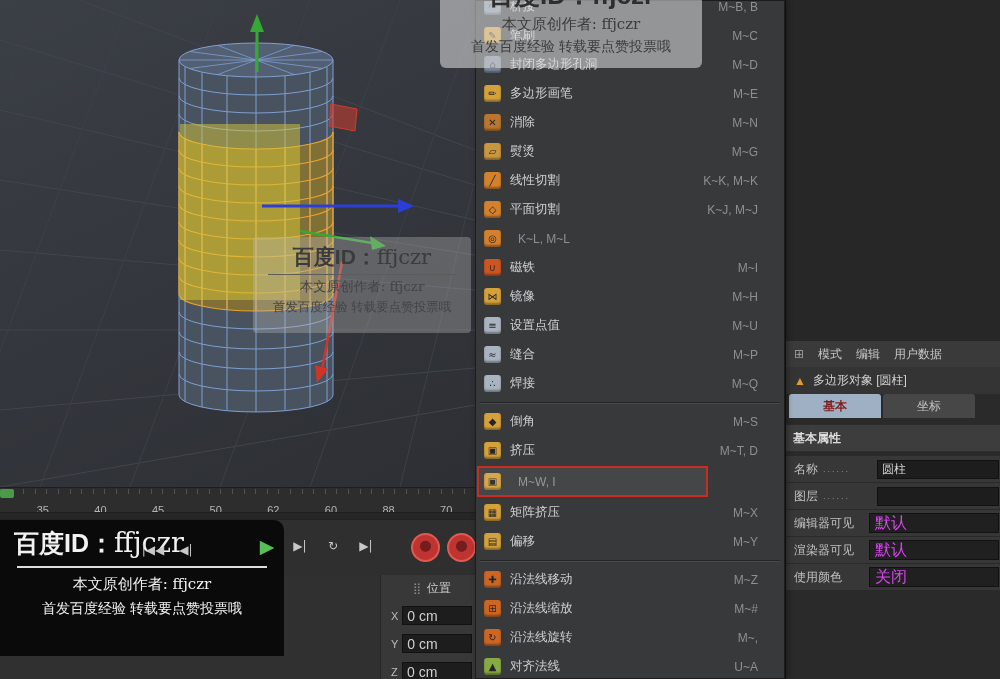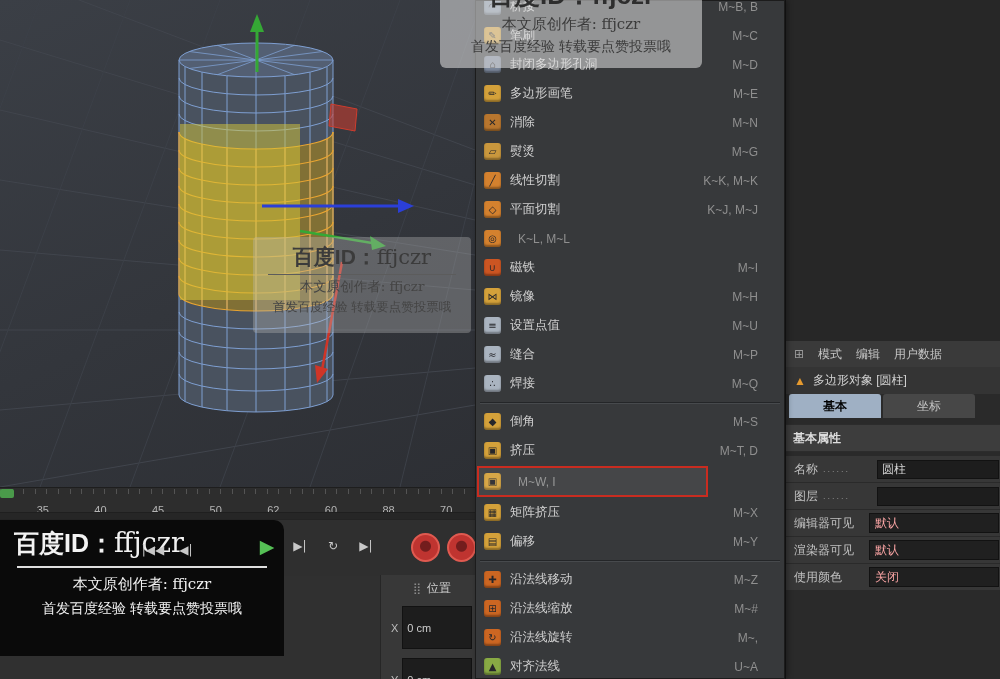--- a/index.html
+++ b/index.html
@@ -36,21 +36,21 @@
   
   .bottom-panel{position:absolute;left:0;top:575px;width:475px;height:104px;background:#303030;
                 border-top:1px solid #242424;z-index:1;}
   .coord{position:absolute;left:380px;top:575px;width:95px;height:104px;background:#383838;
          border-left:1px solid #262626;z-index:2;overflow:hidden;}
   .coord-head{display:flex;align-items:center;gap:6px;padding:5px 0 0 32px;font-size:12px;color:#cfcfcf;}
   .coord-grip{color:#8a8a8a;font-size:11px;font-family:"DejaVu Sans",sans-serif;}
   .coord-row{display:flex;align-items:center;gap:4px;margin:9px 4px 0 10px;}
   .coord-axis{width:10px;font-size:11px;color:#bdbdbd;}
   .coord-input{width:60px;height:17px;background:#1d1d1d;border:1px solid #121212;color:#cfcfcf;
-               font-size:11px;padding:12px 4px;font-family:"Liberation Sans",sans-serif;}
+               font-size:14px;padding:0 4px;font-family:"Liberation Sans",sans-serif;}
 
   
   .ctx-menu{position:absolute;left:475px;top:0;width:310px;height:679px;background:#37393b;
             border:1px solid #1c1c1c;box-sizing:border-box;overflow:hidden;z-index:10;
             box-shadow:2px 0 6px rgba(0,0,0,.4);}
   .menu-list{position:absolute;top:-9px;left:0;right:0;}
   .mi{height:29px;display:flex;align-items:center;padding:0 26px 0 8px;position:relative;cursor:pointer;}
   .mi-icon{width:17px;height:17px;border-radius:3px;display:flex;align-items:center;justify-content:center;
            font-size:10px;color:#26262a;margin-right:9px;flex:none;box-shadow:inset 0 -2px 2px rgba(0,0,0,.35);
            font-family:"DejaVu Sans",sans-serif;}
@@ -71,34 +71,34 @@
   .rp-tabs{position:absolute;top:341px;left:0;right:0;height:26px;background:#3a3a3a;display:flex;
            align-items:center;gap:14px;padding-left:8px;font-size:12px;color:#c6c6c6;border-bottom:1px solid #2a2a2a;}
   .rp-tabs .tab{cursor:pointer;}
   .rp-tab-icon{color:#9a9a9a;font-size:12px;font-family:"DejaVu Sans",sans-serif;}
   .rp-obj{position:absolute;top:367px;left:0;right:0;height:27px;display:flex;align-items:center;gap:7px;
           padding-left:8px;background:#343434;color:#d2d2d2;font-size:12px;border-bottom:1px solid #2a2a2a;}
   .rp-obj-icon{color:#e69a2e;font-size:12px;}
   .rp-subtabs{position:absolute;top:394px;left:3px;right:0;height:25px;display:flex;gap:2px;}
   .subtab{width:92px;height:24px;line-height:24px;text-align:center;font-size:12px;background:#474747;
           color:#c3c3c3;border-radius:3px 3px 0 0;cursor:pointer;}
-  .subtab.active{background:#9fb0c4;color:#000000;font-weight:bold;}
+  .subtab.active{background:#9fb0c4;color:#7f1d1d;font-weight:bold;}
   .rp-section{position:absolute;top:424px;left:0;right:0;height:26px;background:#3d3d3d;color:#dedede;
               font-size:12px;font-weight:bold;display:flex;align-items:center;padding-left:7px;
               border-top:1px solid #2c2c2c;border-bottom:1px solid #2c2c2c;}
   .rp-rows{position:absolute;top:456px;left:0;right:0;}
   .rp-row{height:26px;margin-bottom:1px;background:#373737;display:flex;align-items:center;
           padding:0 2px 0 8px;font-size:12px;color:#c0c0c0;}
   .rp-label{white-space:nowrap;}
   .rp-dots{color:#8d8d8d;font-size:9px;letter-spacing:2px;margin-left:5px;flex:1;overflow:hidden;white-space:nowrap;}
   .rp-spacer{flex:1;}
   .rp-input{width:112px;height:17px;background:#1d1d1d;border:1px solid #121212;color:#d2d2d2;
             font-size:12px;padding:0 4px;font-family:"Liberation Sans",sans-serif;flex:none;}
   .rp-select{width:118px;height:18px;line-height:18px;background:#202020;border:1px solid #121212;
-             color:#fca5a5;font-size:12px;padding:0 5px;cursor:pointer;flex:none;}
+             color:#d946ef;font-size:16px;padding:0 5px;cursor:pointer;flex:none;}
 
   
   .wm-top{position:absolute;left:440px;top:0;width:262px;height:68px;background:rgba(225,225,225,.55);
           z-index:20;color:#3c3c3c;text-align:center;border-radius:0 0 6px 6px;overflow:hidden;}
   .wm-cut{height:10px;overflow:hidden;}
   .wm-cut span{display:block;margin-top:-22px;font-size:26px;font-weight:bold;color:#2e2e2e;}
   .wm-top .l1{margin-top:5px;font-family:"DejaVu Serif",serif;font-size:15px;}
   .wm-top .l2{margin-top:4px;font-size:14px;}
 
   .wm-center{position:absolute;left:253px;top:237px;width:218px;height:96px;background:rgba(185,185,185,.35);

